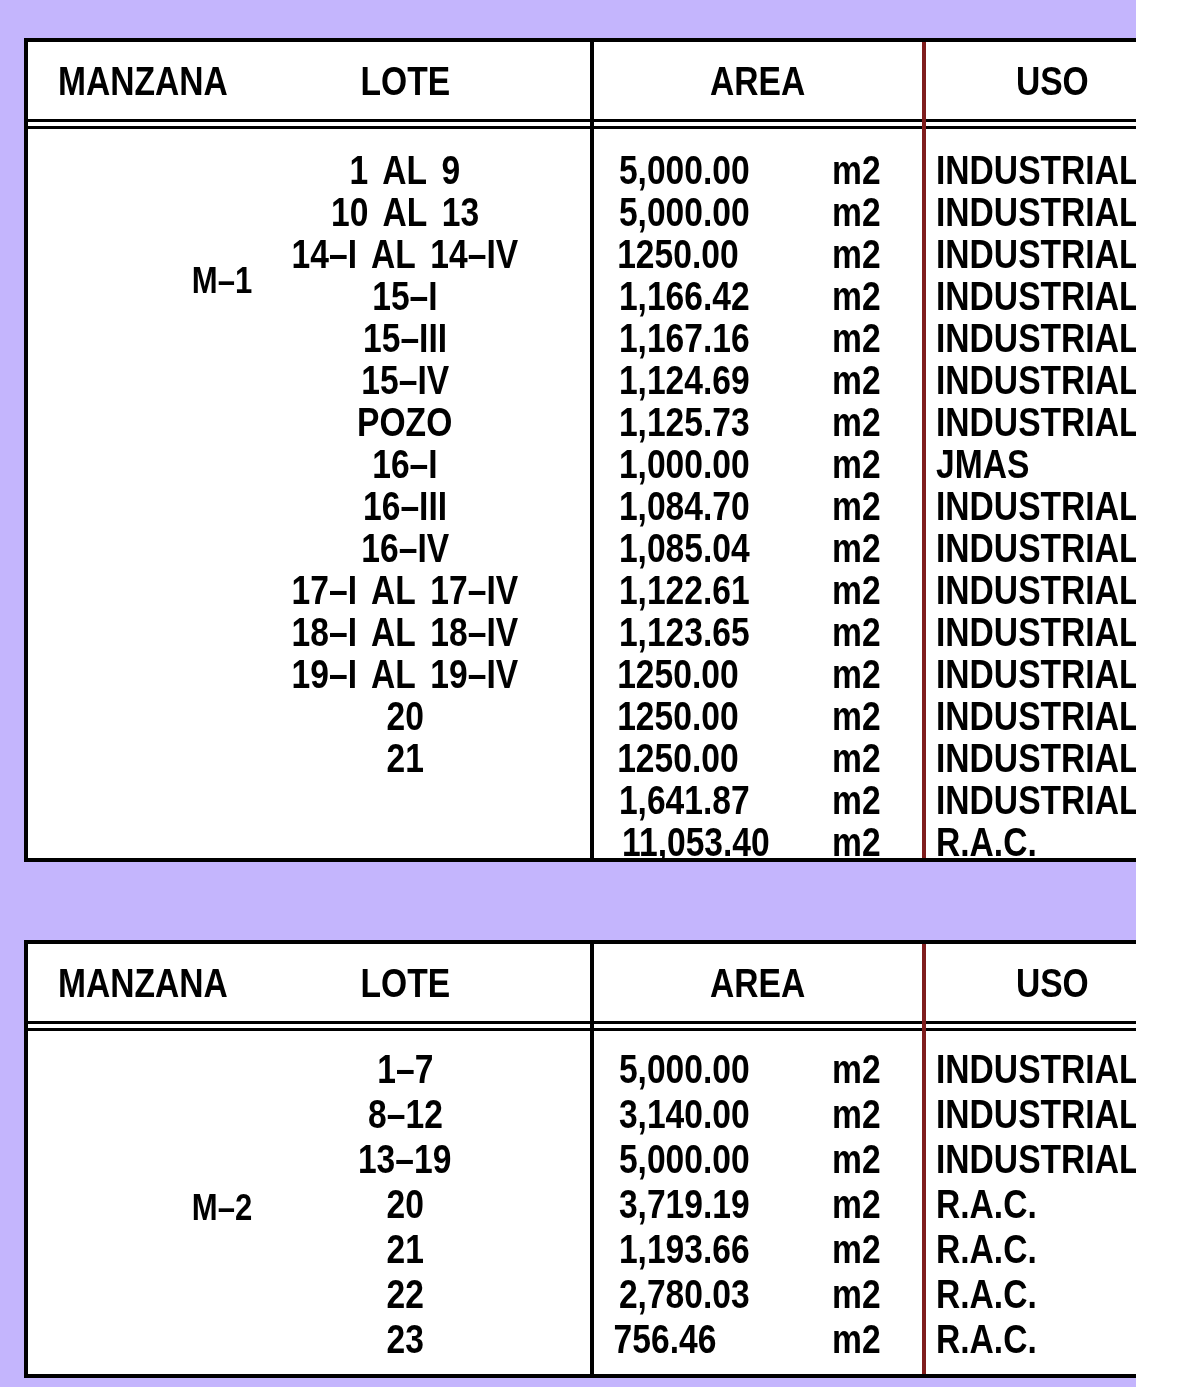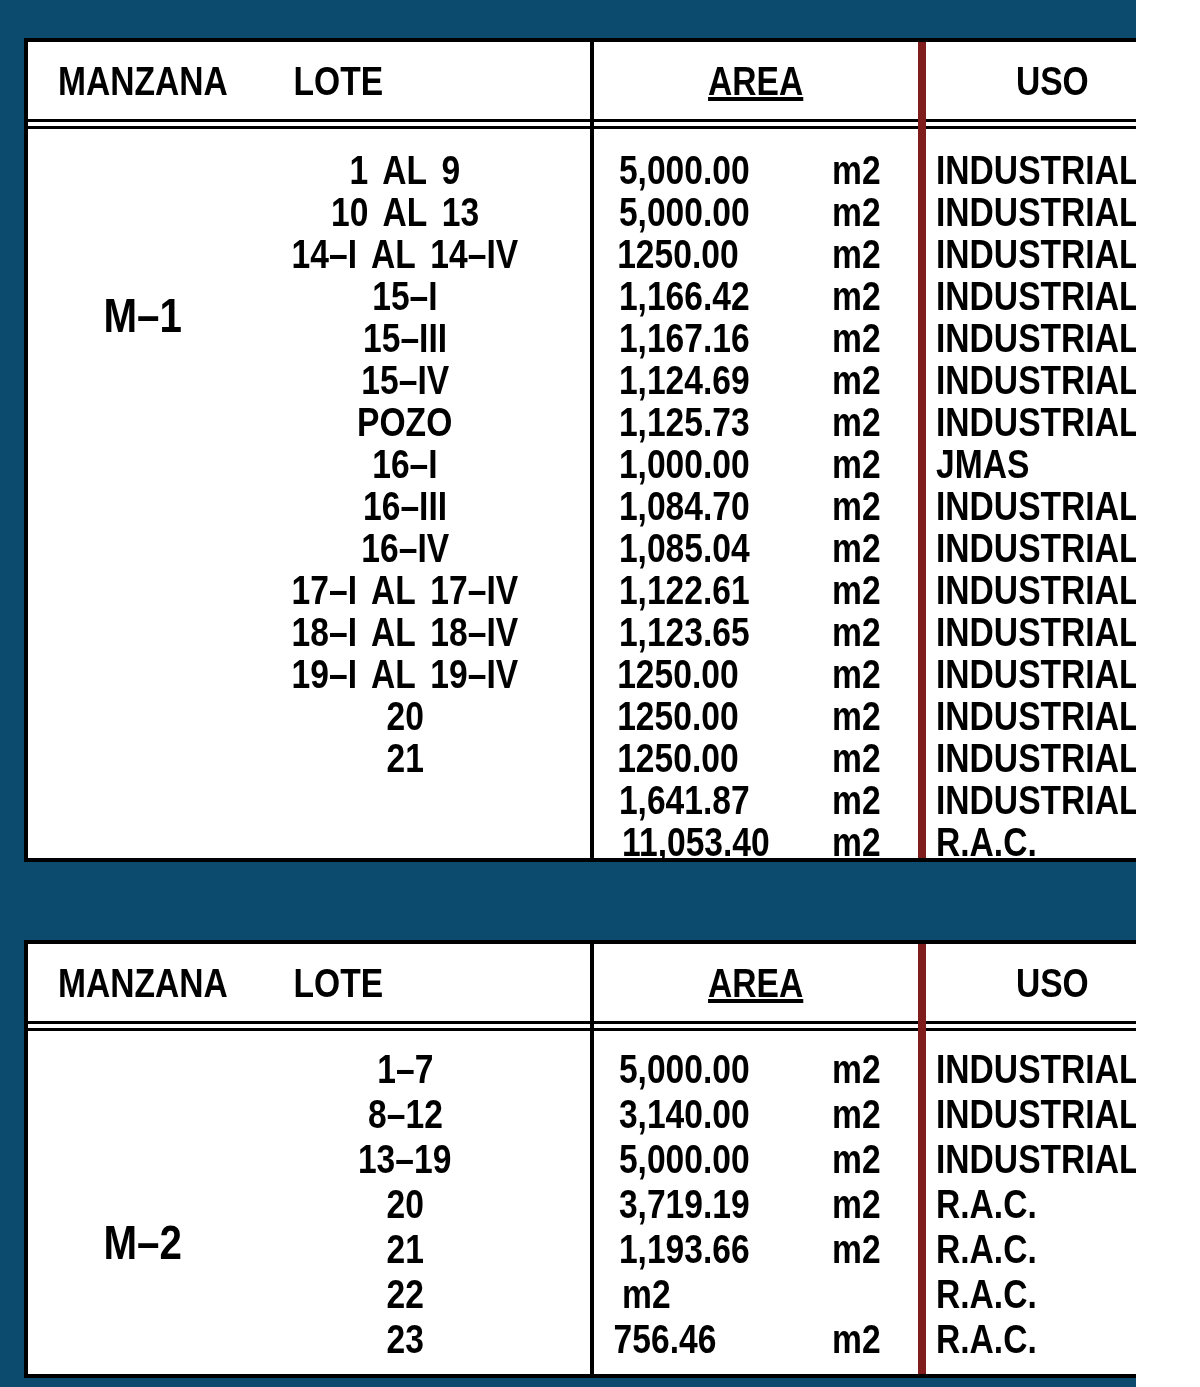--- a/index.html
+++ b/index.html
@@ -1,52 +1,52 @@
 <!DOCTYPE html>
 <html><head>
 <meta charset="utf-8">
 <style>
   html,body { margin:0; padding:0; background:#ffffff; }
   * { box-sizing:border-box; }
   .page {
     position:relative;
     width:1136px; height:1387px;
-    background:#0c4a6e;
+    background:#c4b5fd;
     font-family:"Liberation Sans","DejaVu Sans",sans-serif;
     font-weight:700;
     color:#000000;
     overflow:hidden;
   }
   .lot-table {
     position:absolute;
     left:24px;
     width:1158px;
     display:flex;
     border:4px solid #000;
     background:#fff;
     overflow:hidden;
   }
   .t1 { top:38px;  height:824px; }
   .t2 { top:940px; height:438px; }
 
   .col { display:flex; flex-direction:column; height:100%; }
   .col1 { width:566px; border-right:4px solid #000; }
-  .col2 { width:344px; border-right:8px solid #7f1d1d;text-decoration:underline; }
+  .col2 { width:344px; border-right:4px solid #7f1d1d; }
   .col3 { flex:1; }
 
   .hdr {
     height:87px; flex:0 0 87px;
     border-bottom:10px double #000;
     display:flex; align-items:center; justify-content:center;
     font-size:40px; line-height:1;
     position:relative;
   }
   .hdr .manzana { position:absolute; left:30px; top:0; height:77px; display:flex; align-items:center; }
   .hdr .lote    { position:absolute; left:257px; width:240px; top:0; height:77px;
-                  display:flex; align-items:center; }
+                  display:flex; align-items:center; justify-content:center; }
 
   .body { position:relative; flex:1; overflow:hidden; }
 
   
   .cad   { display:inline-block; transform:scaleX(0.84); transform-origin:50% 50%; white-space:nowrap; }
   .o-l   { transform-origin:0 50%; }
   .o-r   { transform-origin:100% 50%; }
 
   .rows { font-size:40px; line-height:1; }
   .t1 .rows { padding-top:20px; }
@@ -63,22 +63,22 @@
   .area-row { }
   .num  { width:210px; text-align:left; }
   .unit { margin-left:28px; }
 
   
   .uso-row { padding-left:10px; }
 
   
   .mlabel {
     position:absolute; left:0; width:230px; height:42px;
-    display:flex; align-items:center; justify-content:center;
-    font-size:48px; line-height:1;margin-top:36px;
+    display:flex; align-items:center; justify-content:flex-end;
+    font-size:37px; line-height:1;
   }
   .t1 .mlabel { top:130px; }
   .t2 .mlabel { top:155px; }
 </style>
 </head>
 <body>
 
 <div class="page">
 
   <div class="lot-table t1">
@@ -406,20 +406,21 @@
               <span class="num"><span class="cad o-r">3,719.19</span></span>
               <span class="unit"><span class="cad o-l">m2</span></span>
             </div>
 
             <div class="row area-row">
               <span class="num"><span class="cad o-r">1,193.66</span></span>
               <span class="unit"><span class="cad o-l">m2</span></span>
             </div>
 
             <div class="row area-row">
+              <span class="num"><span class="cad o-r">2,780.03</span></span>
               <span class="unit"><span class="cad o-l">m2</span></span>
             </div>
 
             <div class="row area-row">
               <span class="num"><span class="cad o-r">756.46</span></span>
               <span class="unit"><span class="cad o-l">m2</span></span>
             </div>
           </div>
       </div>
     </div>

